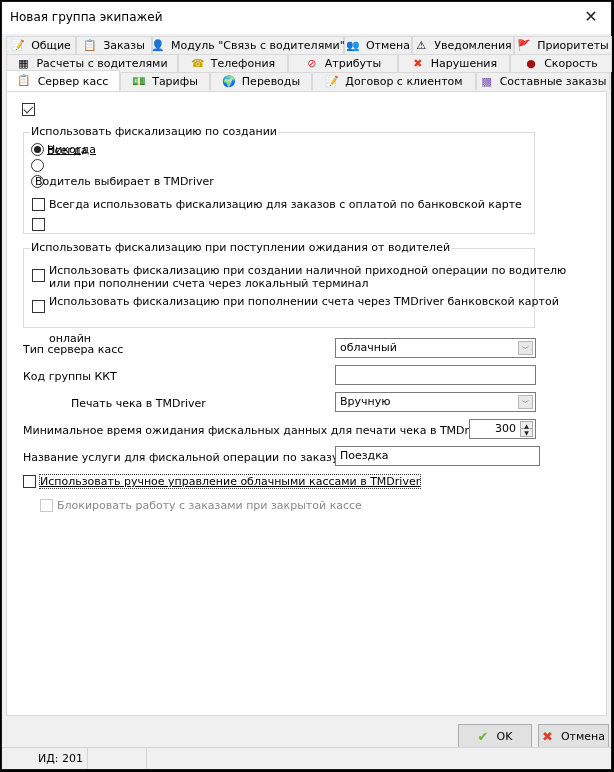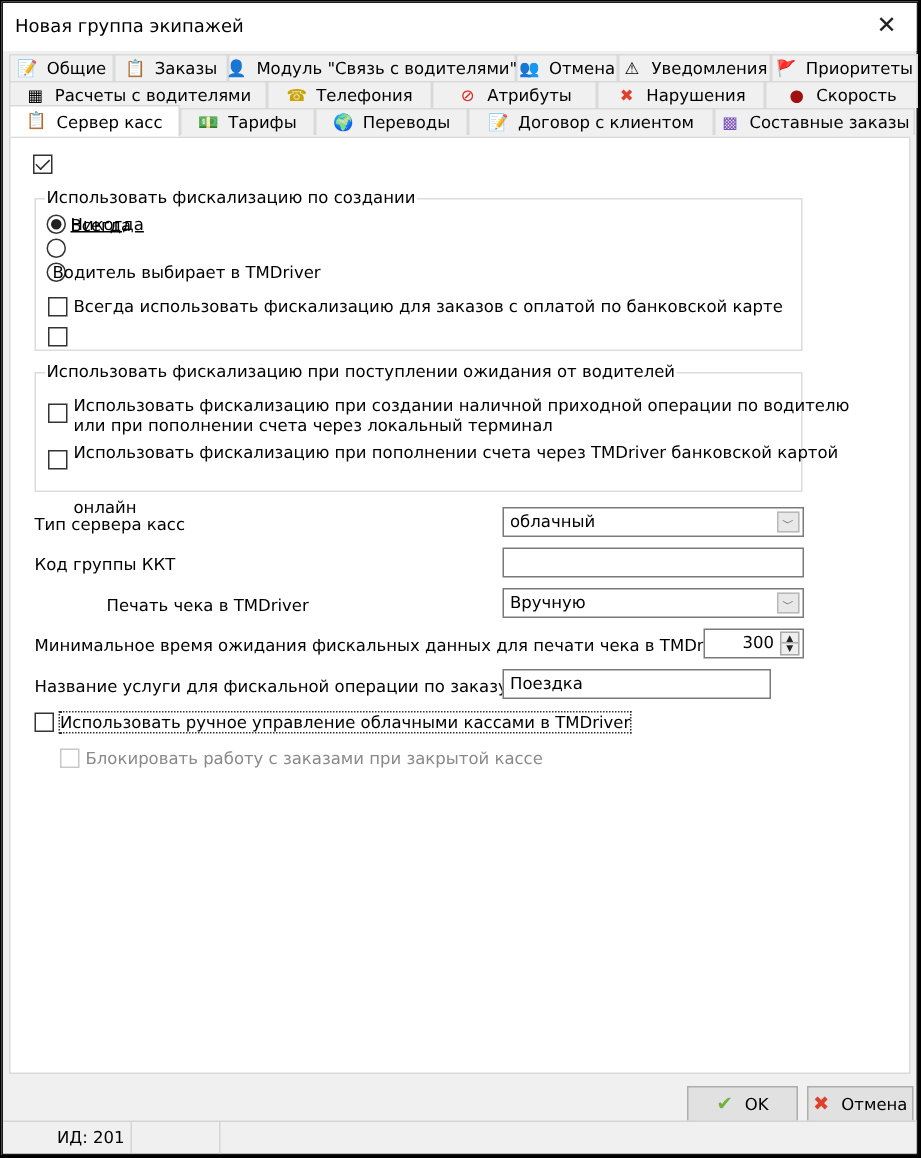--- a/index.html
+++ b/index.html
@@ -22,21 +22,21 @@
   .rb.checked::after { content: ""; position: absolute; left: 2px; top: 2px; width: 7px; height: 7px; border-radius: 50%; background: #222; }
   .lbl { position: absolute; white-space: nowrap; font-size: 11px; }
   .lbl.disabled { color: #8a8a8a; }
   .group { position: absolute; border: 1px solid #dcdcdc; }
   .legend { position: absolute; top: -8px; left: 6px; background: #fff; padding: 0 1px; white-space: nowrap; }
   .field { position: absolute; height: 20px; border: 1px solid #7a7a7a; background: #fff; padding: 2px 4px; font-size: 11px; line-height: 14px; white-space: nowrap; }
   .dd-btn { position: absolute; right: 2px; top: 2px; width: 15px; height: 14px; border: 1px solid #b8b8b8; background: #e8e8e8; font-size: 8px; text-align: center; line-height: 13px; color: #555; }
   .spin { position: absolute; right: 2px; top: 1px; width: 13px; height: 16px; border: 1px solid #aaa; background: #eee; }
   .spin span { display: block; height: 7px; font-size: 6px; line-height: 7px; text-align: center; color: #222; }
   .spin span:first-child { border-bottom: 1px solid #aaa; }
-  .focusrect { outline: 1px dotted #333; outline-offset: 0; }
+  .focusrect { outline: 1px dotted #333; outline-offset: 0; text-decoration: underline; }
   .btn { position: absolute; height: 24px; border: 1px solid #adadad; background: #e1e1e1; display: flex; align-items: center; justify-content: center; gap: 8px; font-size: 11px; cursor: pointer; }
   .statusbar { position: absolute; left: 0; bottom: 0; width: 100%; height: 22px; border-top: 1px solid #d4d4d4; background: #f0f0f0; }
   .sb-cell { position: absolute; top: 0; height: 21px; border-right: 1px solid #d4d4d4; padding: 4px 2px; white-space: nowrap; }
 </style>
 </head>
 <body>
 
 <div class="window">
   <div class="titlebar">
     <span class="title">Новая группа экипажей</span>
@@ -160,21 +160,21 @@
     <span class="lbl" style="left:16px; top:332px;">Минимальное время ожидания фискальных данных для печати чека в TMDriver, сек</span>
     <div class="field" style="left:462px; top:327px; width:67px; text-align:right; padding-right:19px;">
       <span>300</span>
       <span class="spin">
           <span>▲</span>
           <span>▼</span>
         </span>
     </div>
 
     <span class="lbl" style="left:16px; top:359px;">Название услуги для фискальной операции по заказу</span>
-    <div class="field" style="left:328px; top:354px; width:179px;"><span>Поездка</span></div>
+    <div class="field" style="left:328px; top:354px; width:205px;"><span>Поездка</span></div>
 
     <div class="cb" style="left:16px; top:383px;"></div>
     <span class="lbl focusrect" style="left:33px; top:383px;">Использовать ручное управление облачными кассами в TMDriver</span>
 
     <div class="cb disabled" style="left:33px; top:407px;"></div>
     <span class="lbl disabled" style="left:50px; top:407px;">Блокировать работу с заказами при закрытой кассе</span>
   </div>
 
   <div class="btn" style="left:456px; top:722px; width:74px;">
     <span style="color:#6cb33f; font-size:13px;">✔</span>

